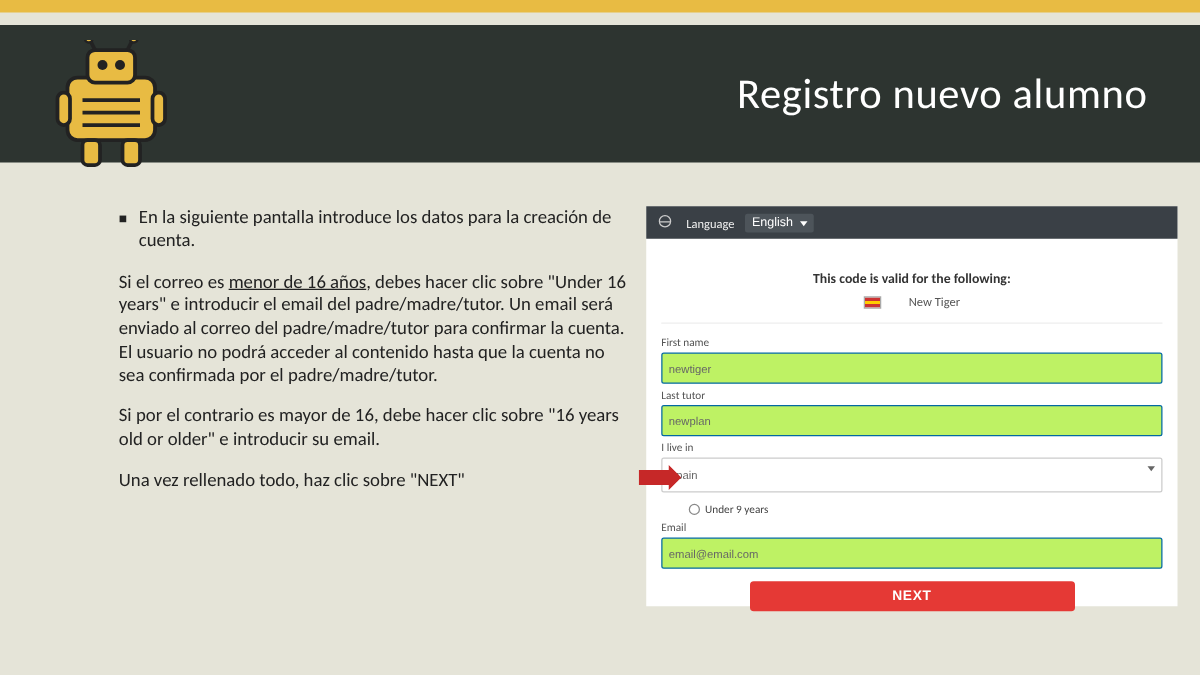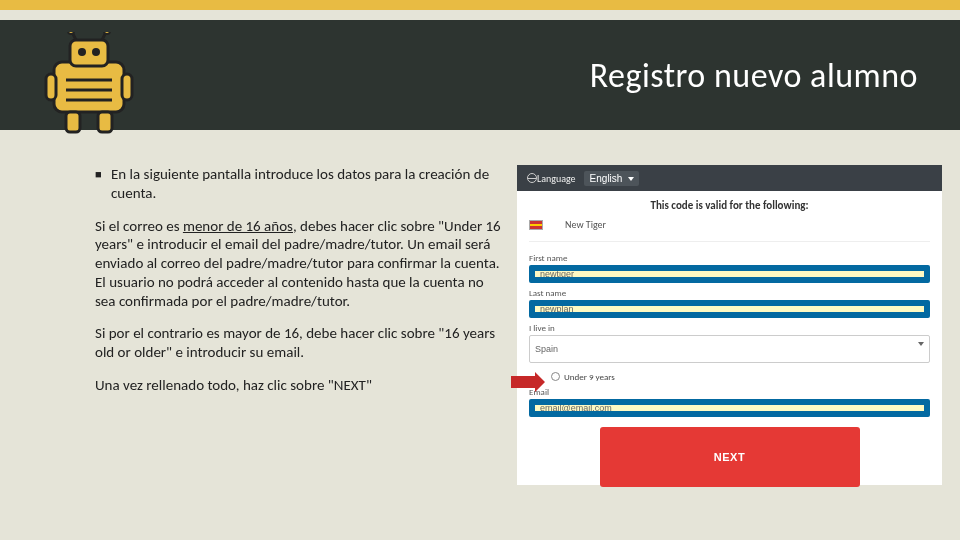--- a/index.html
+++ b/index.html
@@ -9,40 +9,40 @@
   .banner { position: absolute; left: 0; top: 20px; width: 100%; height: 110px; background: #2d3430; display: flex; align-items: center; justify-content: flex-end; padding-right: 42px; }
   .banner-title { color: #fff; font-size: 34px; font-weight: 400; letter-spacing: 0.5px; }
   .robot { position: absolute; left: 42px; top: 32px; width: 100px; height: 103px; }
   .content { position: absolute; left: 95px; top: 165px; width: 410px; color: #222; font-size: 15px; line-height: 1.25; }
   .bullet-row { display: flex; margin-bottom: 14px; }
   .bullet-mark { width: 16px; flex: 0 0 16px; font-size: 11px; padding-top: 3px; }
   .para { margin-bottom: 14px; }
   .u { text-decoration: underline; }
   .form-shot { position: absolute; right: 18px; top: 165px; width: 425px; height: 320px; background: #fff; font-size: 10px; color: #333; }
   .fs-top { background: #3a4046; height: 26px; display: flex; align-items: center; padding: 0 10px; gap: 8px; }
-  .fs-top-label { color: #eee; font-size: 10px; display: flex; align-items: center; gap: 0; }
+  .fs-top-label { color: #eee; font-size: 10px; display: flex; align-items: flex-start; gap: 12px; }
   .fs-globe { width: 10px; height: 10px; border: 1px solid #ccc; border-radius: 50%; display: inline-block; position: relative; }
   .fs-globe::after { content: ""; position: absolute; left: 0; right: 0; top: 4px; height: 1px; background: #ccc; }
   .fs-select { background: #4d545a; color: #fff; font-size: 10px; border: none; padding: 2px 16px 2px 6px; border-radius: 2px; appearance: none; position: relative; }
   .fs-select-wrap { position: relative; display: inline-block; }
   .fs-select-wrap::after { content: ""; position: absolute; right: 5px; top: 6px; border-left: 3px solid transparent; border-right: 3px solid transparent; border-top: 4px solid #fff; pointer-events: none; }
-  .fs-valid { text-align: center; padding: 8px 0 6px; font-size: 11px; font-weight: 600; color: #333; }
-  .fs-chip { display: flex; align-items: center; gap: 22px; font-size: 10px; color: #555; padding-bottom: 10px; border-bottom: 1px solid #eee; margin: 0 12px 10px; }
+  .fs-valid { text-align: center; padding: 25px 0 6px; font-size: 11px; font-weight: 600; color: #333; }
+  .fs-chip { display: flex; align-items: center; justify-content: center; gap: 22px; font-size: 10px; color: #555; padding-bottom: 10px; border-bottom: 1px solid #eee; margin: 0 12px 10px; }
   .fs-chip-icon { width: 14px; height: 10px; background: linear-gradient(to bottom, #c33 33%, #fc0 33% 66%, #c33 66%); border: 1px solid #aaa; }
   .fs-body { padding: 0 12px; }
   .fs-label { font-size: 9px; color: #555; margin-bottom: 2px; margin-top: 4px; }
-  .fs-input { width: 100%; border: 6px solid #0369a1; border-radius: 2px; padding: 3px 5px; font-size: 9px; color: #666; background: #fef9c3; height: 15px; }
+  .fs-input { width: 100%; border: 1px solid #0369a1; border-radius: 2px; padding: 3px 5px; font-size: 9px; color: #666; background: #bef264; height: 25px; }
   .fs-select-full { width: 100%; border: 1px solid #ccc; border-radius: 2px; padding: 3px 5px; font-size: 9px; color: #666; background: #fff; appearance: none; height: 28px; }
   .fs-select-full-wrap { position: relative; }
   .fs-select-full-wrap::after { content: ""; position: absolute; right: 6px; top: 7px; border-left: 3px solid transparent; border-right: 3px solid transparent; border-top: 4px solid #666; pointer-events: none; }
   .fs-radio-row { display: flex; align-items: center; gap: 4px; font-size: 9px; color: #444; margin: 2px 0 2px 22px; }
   .fs-radio { width: 9px; height: 9px; border: 1px solid #888; border-radius: 50%; display: inline-flex; align-items: center; justify-content: center; }
   .fs-radio.checked::after { content: ""; width: 5px; height: 5px; background: #333; border-radius: 50%; }
   .fs-arrow { position: absolute; left: -6px; top: 207px; }
-  .fs-next { display: block; margin: 10px auto 0; background: #e53935; color: #fff; border: none; border-radius: 3px; padding: 24px 0; width: 260px; font-size: 11px; font-weight: 600; letter-spacing: 0.5px; cursor: pointer; }
+  .fs-next { display: block; margin: 10px auto 0; background: #e53935; color: #fff; border: none; border-radius: 3px; padding: 6px 0; width: 260px; font-size: 11px; font-weight: 600; letter-spacing: 0.5px; cursor: pointer; }
 </style>
 </head>
 <body>
 
 <div class="slide">
   <div class="accent-bar"></div>
 
   <div class="banner">
     <div class="banner-title">Registro nuevo alumno</div>
   </div>
@@ -90,21 +90,21 @@
       </span>
     </div>
     <div class="fs-valid">This code is valid for the following:</div>
     <div class="fs-chip">
       <span class="fs-chip-icon"></span>
       <span>New Tiger</span>
     </div>
     <div class="fs-body">
       <div class="fs-label">First name</div>
       <input class="fs-input" value="newtiger" style="">
-      <div class="fs-label">Last name</div>
+      <div class="fs-label">Last tutor</div>
       <input class="fs-input" value="newplan" style="">
       <div class="fs-label">I live in</div>
       <div class="fs-select-full-wrap">
         <select class="fs-select-full">
           <option>Spain</option>
         </select>
       </div>
       <div style="height:6px"></div>
       <div class="fs-radio-row">
         <span class="fs-radio"></span>

